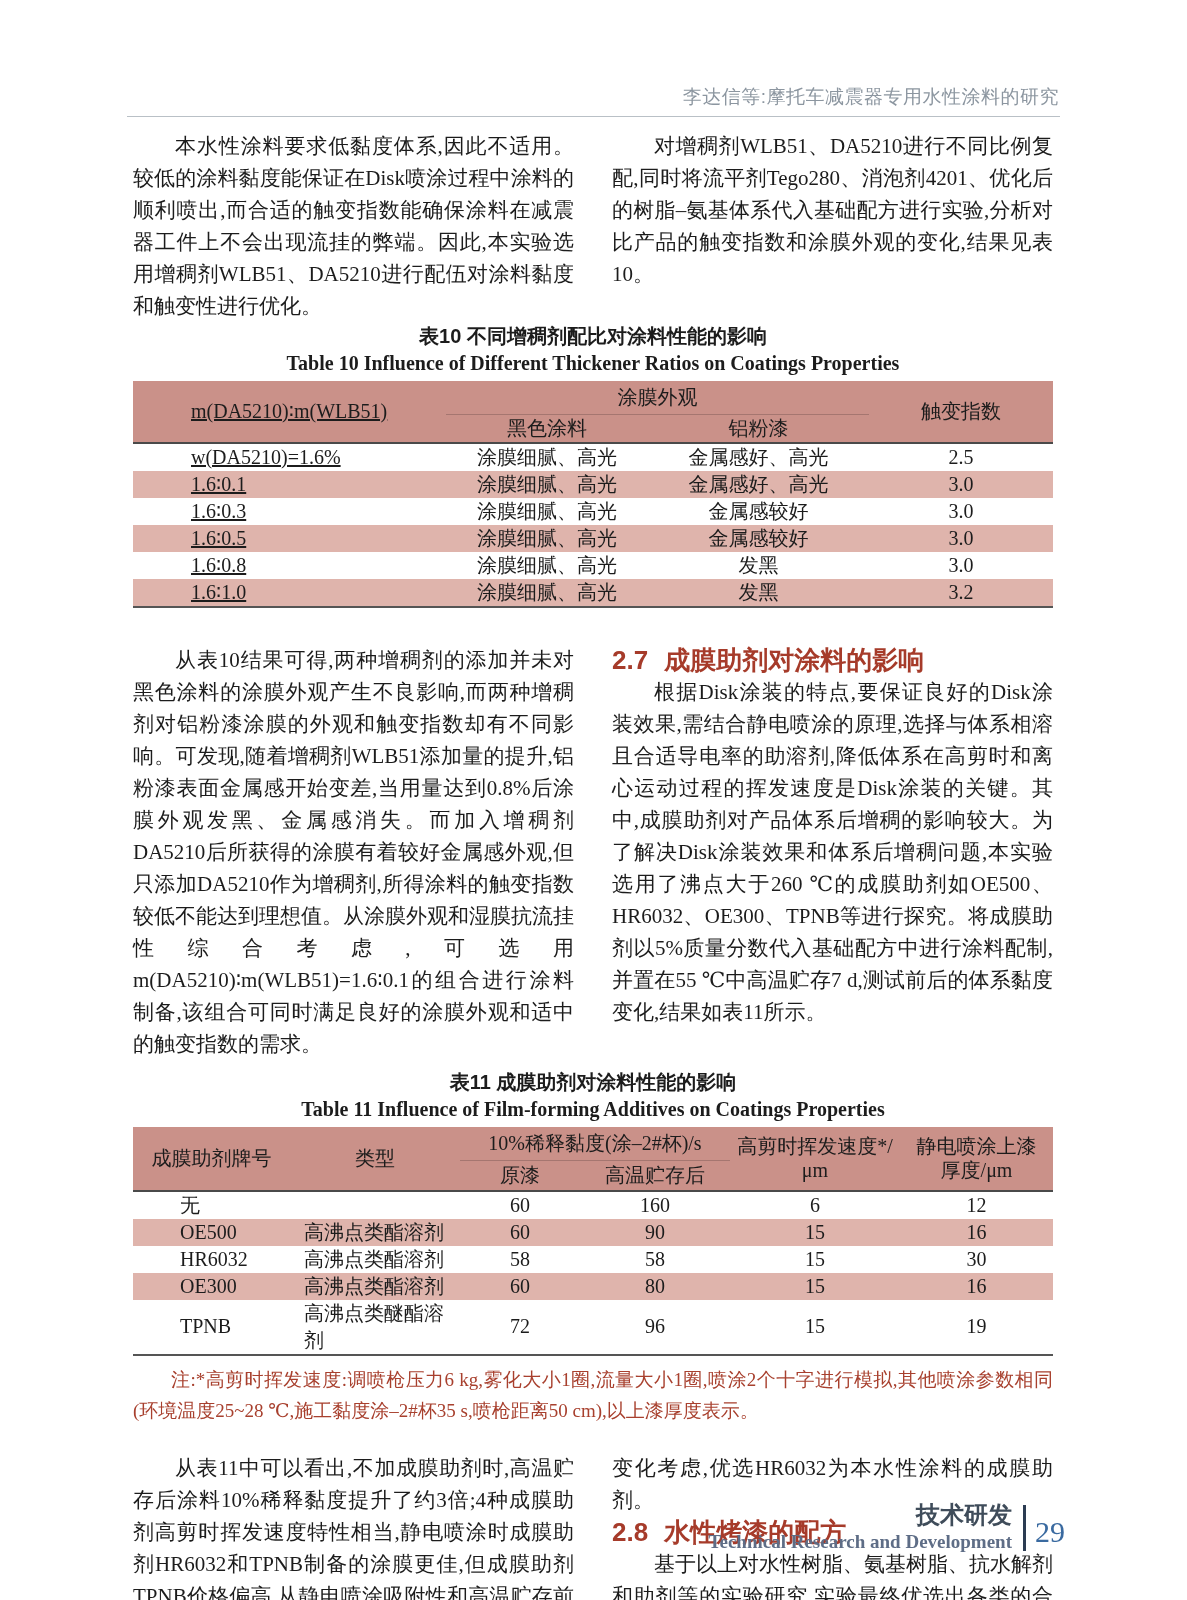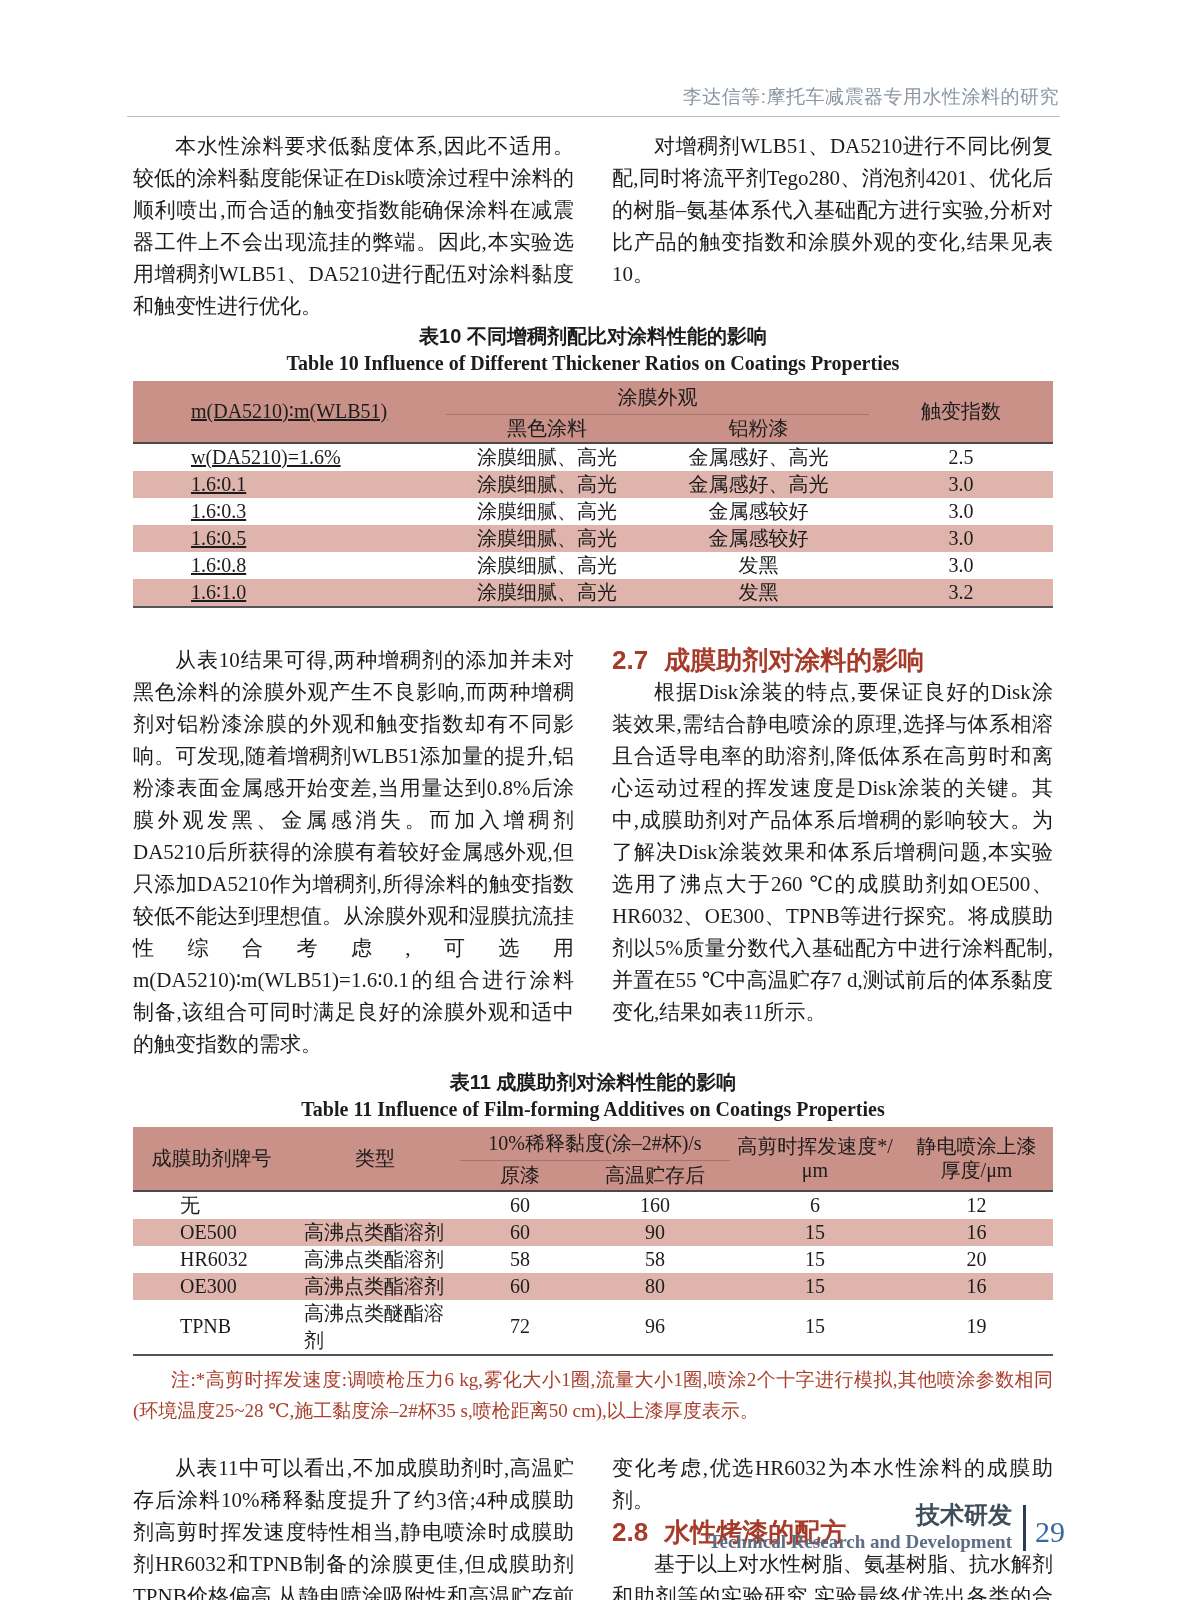--- a/index.html
+++ b/index.html
@@ -219,21 +219,21 @@
             <td>90</td>
             <td>15</td>
             <td>16</td>
         </tr>
         <tr>
           <td class="c1">HR6032</td>
             <td class="c2">高沸点类酯溶剂</td>
             <td>58</td>
             <td>58</td>
             <td>15</td>
-            <td>20</td>
+            <td>30</td>
         </tr>
         <tr>
           <td class="c1">OE300</td>
             <td class="c2">高沸点类酯溶剂</td>
             <td>60</td>
             <td>80</td>
             <td>15</td>
             <td>16</td>
         </tr>
         <tr>

